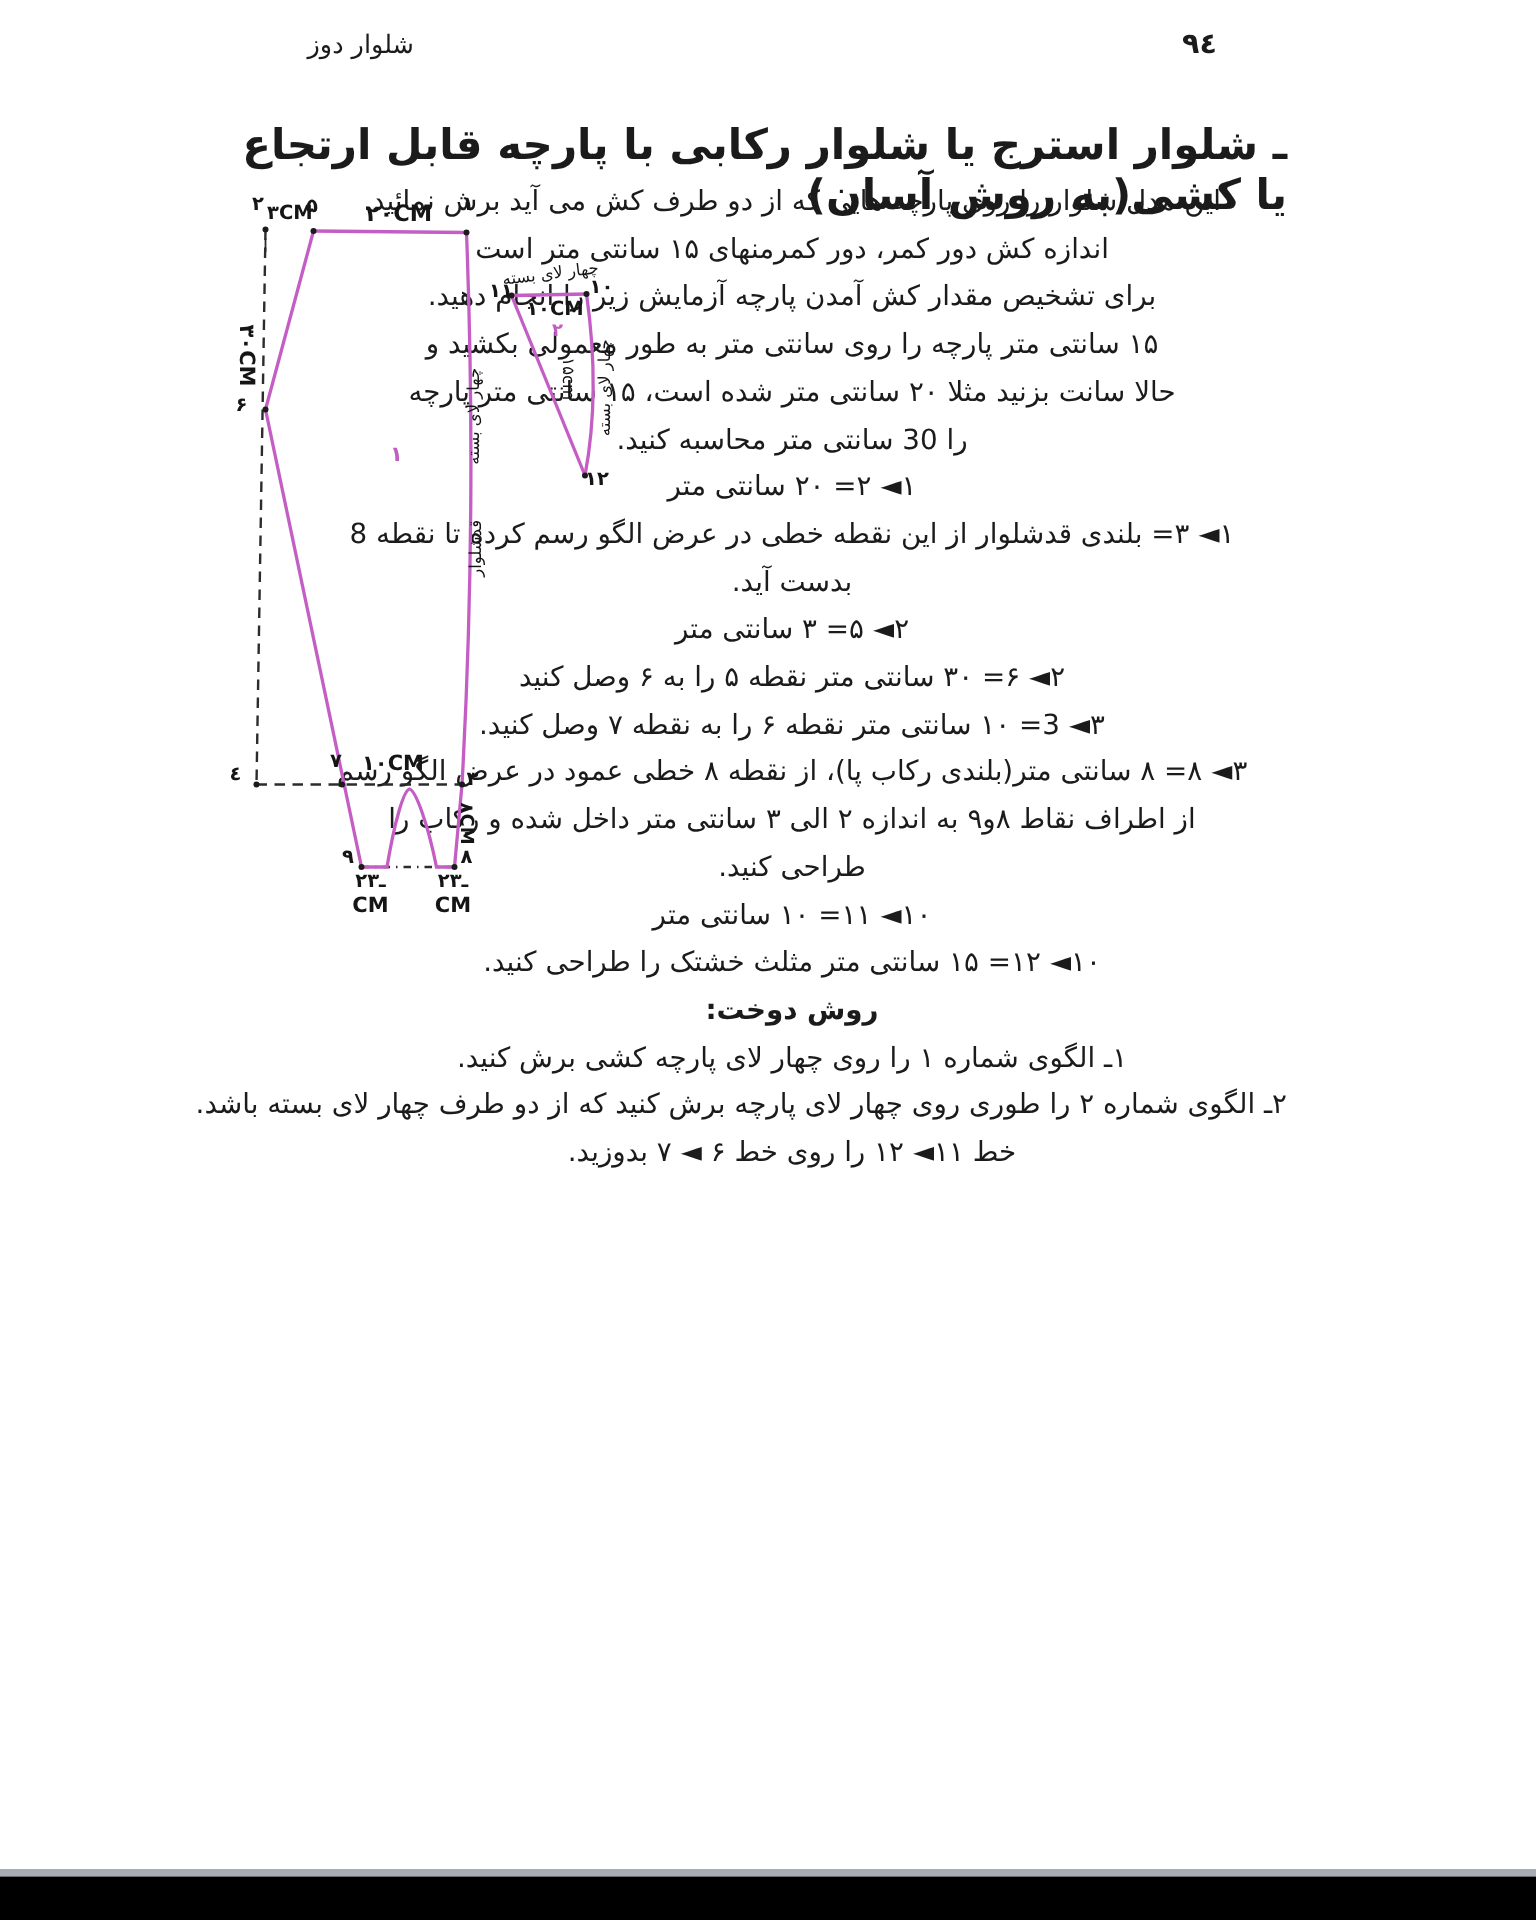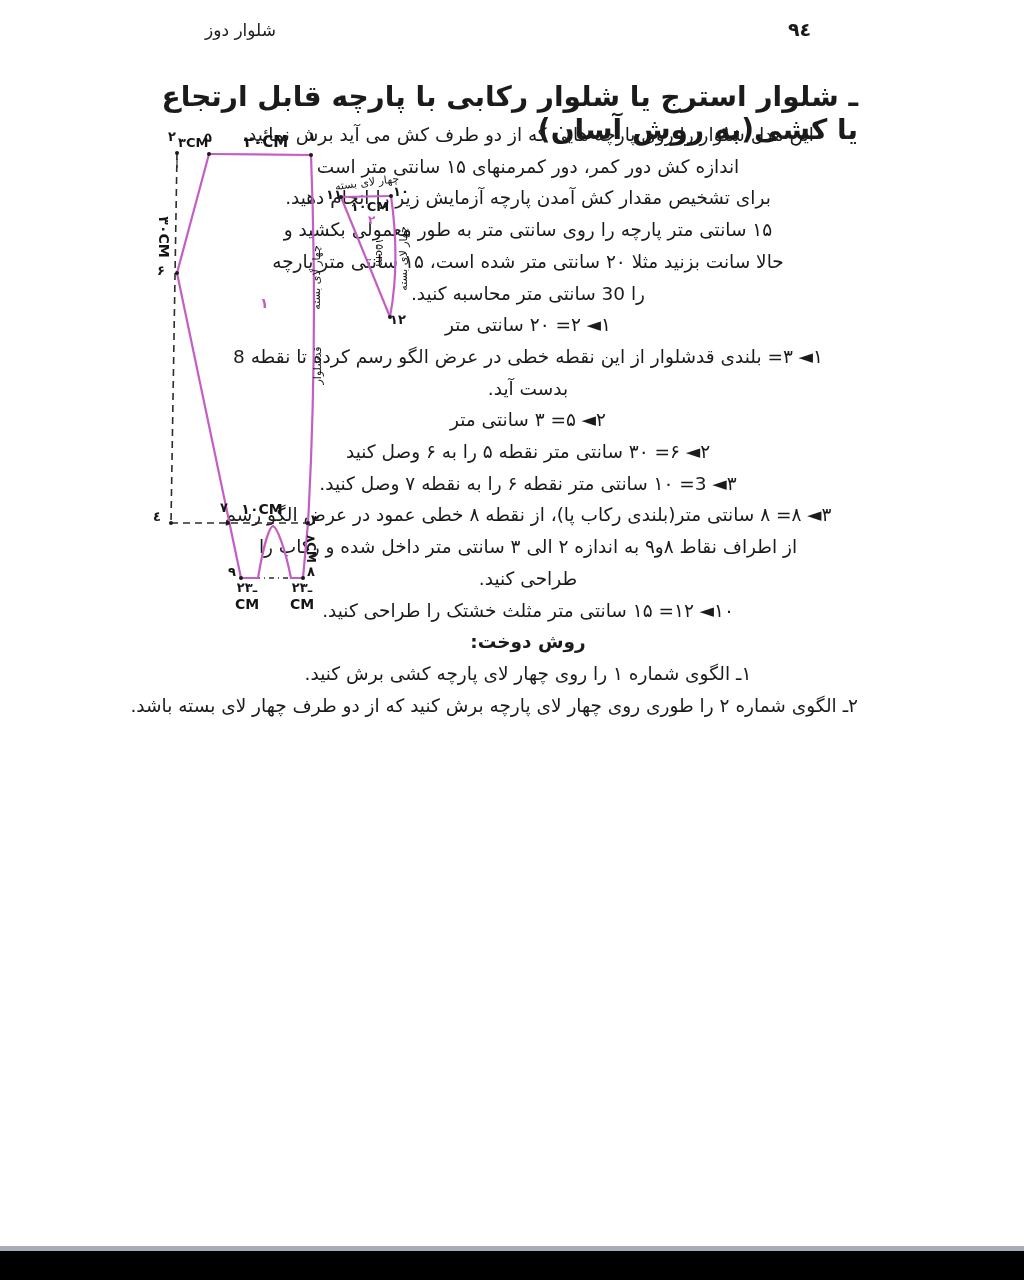--- a/index.html
+++ b/index.html
@@ -52,24 +52,26 @@
   <div class="ln">را 30 سانتی متر محاسبه کنید.</div>
   <div class="ln">۱◄ ۲= ۲۰ سانتی متر</div>
   <div class="ln">۱◄ ۳= بلندی قدشلوار از این نقطه خطی در عرض الگو رسم کرده تا نقطه 8</div>
   <div class="ln">بدست آید.</div>
   <div class="ln">۲◄ ۵= ۳ سانتی متر</div>
   <div class="ln">۲◄ ۶= ۳۰ سانتی متر نقطه ۵ را به ۶ وصل کنید</div>
   <div class="ln">۳◄ 3= ۱۰ سانتی متر نقطه ۶ را به نقطه ۷ وصل کنید.</div>
   <div class="ln">۳◄ ۸= ۸ سانتی متر(بلندی رکاب پا)، از نقطه ۸ خطی عمود در عرض الگو رسم</div>
   <div class="ln">از اطراف نقاط ۸و۹ به اندازه ۲ الی ۳ سانتی متر داخل شده و رکاب را</div>
   <div class="ln">طراحی کنید.</div>
+  <div class="ln">۱۰◄ ۱۱= ۱۰ سانتی متر</div>
   <div class="ln">۱۰◄ ۱۲= ۱۵ سانتی متر مثلث خشتک را طراحی کنید.</div>
   <div class="ln bold">روش دوخت:</div>
   <div class="ln">۱ـ الگوی شماره ۱ را روی چهار لای پارچه کشی برش کنید.</div>
   <div class="ln">۲ـ الگوی شماره ۲ را طوری روی چهار لای پارچه برش کنید که از دو طرف چهار لای بسته باشد.</div>
+  <div class="ln">خط ۱۱◄ ۱۲ را روی خط ۶ ◄ ۷ بدوزید.</div>
 </div>
 
 <div class="abs diagram">
   <svg width="290" height="510" viewBox="0 0 290 510">
 
     <path d="M37,38 L31,408" fill="none" stroke="#2c2c2c" stroke-width="1.6" stroke-dasharray="7,5"></path>
     <path d="M31,408 L168,408" fill="none" stroke="#2c2c2c" stroke-width="1.6" stroke-dasharray="7,5"></path>
     <path d="M101,463 L163,463" fill="none" stroke="#2c2c2c" stroke-width="1.6" stroke-dasharray="5,4,1,4"></path>
     <path d="M37,44 L37,53" fill="none" stroke="#2c2c2c" stroke-width="1.2"></path>
 

